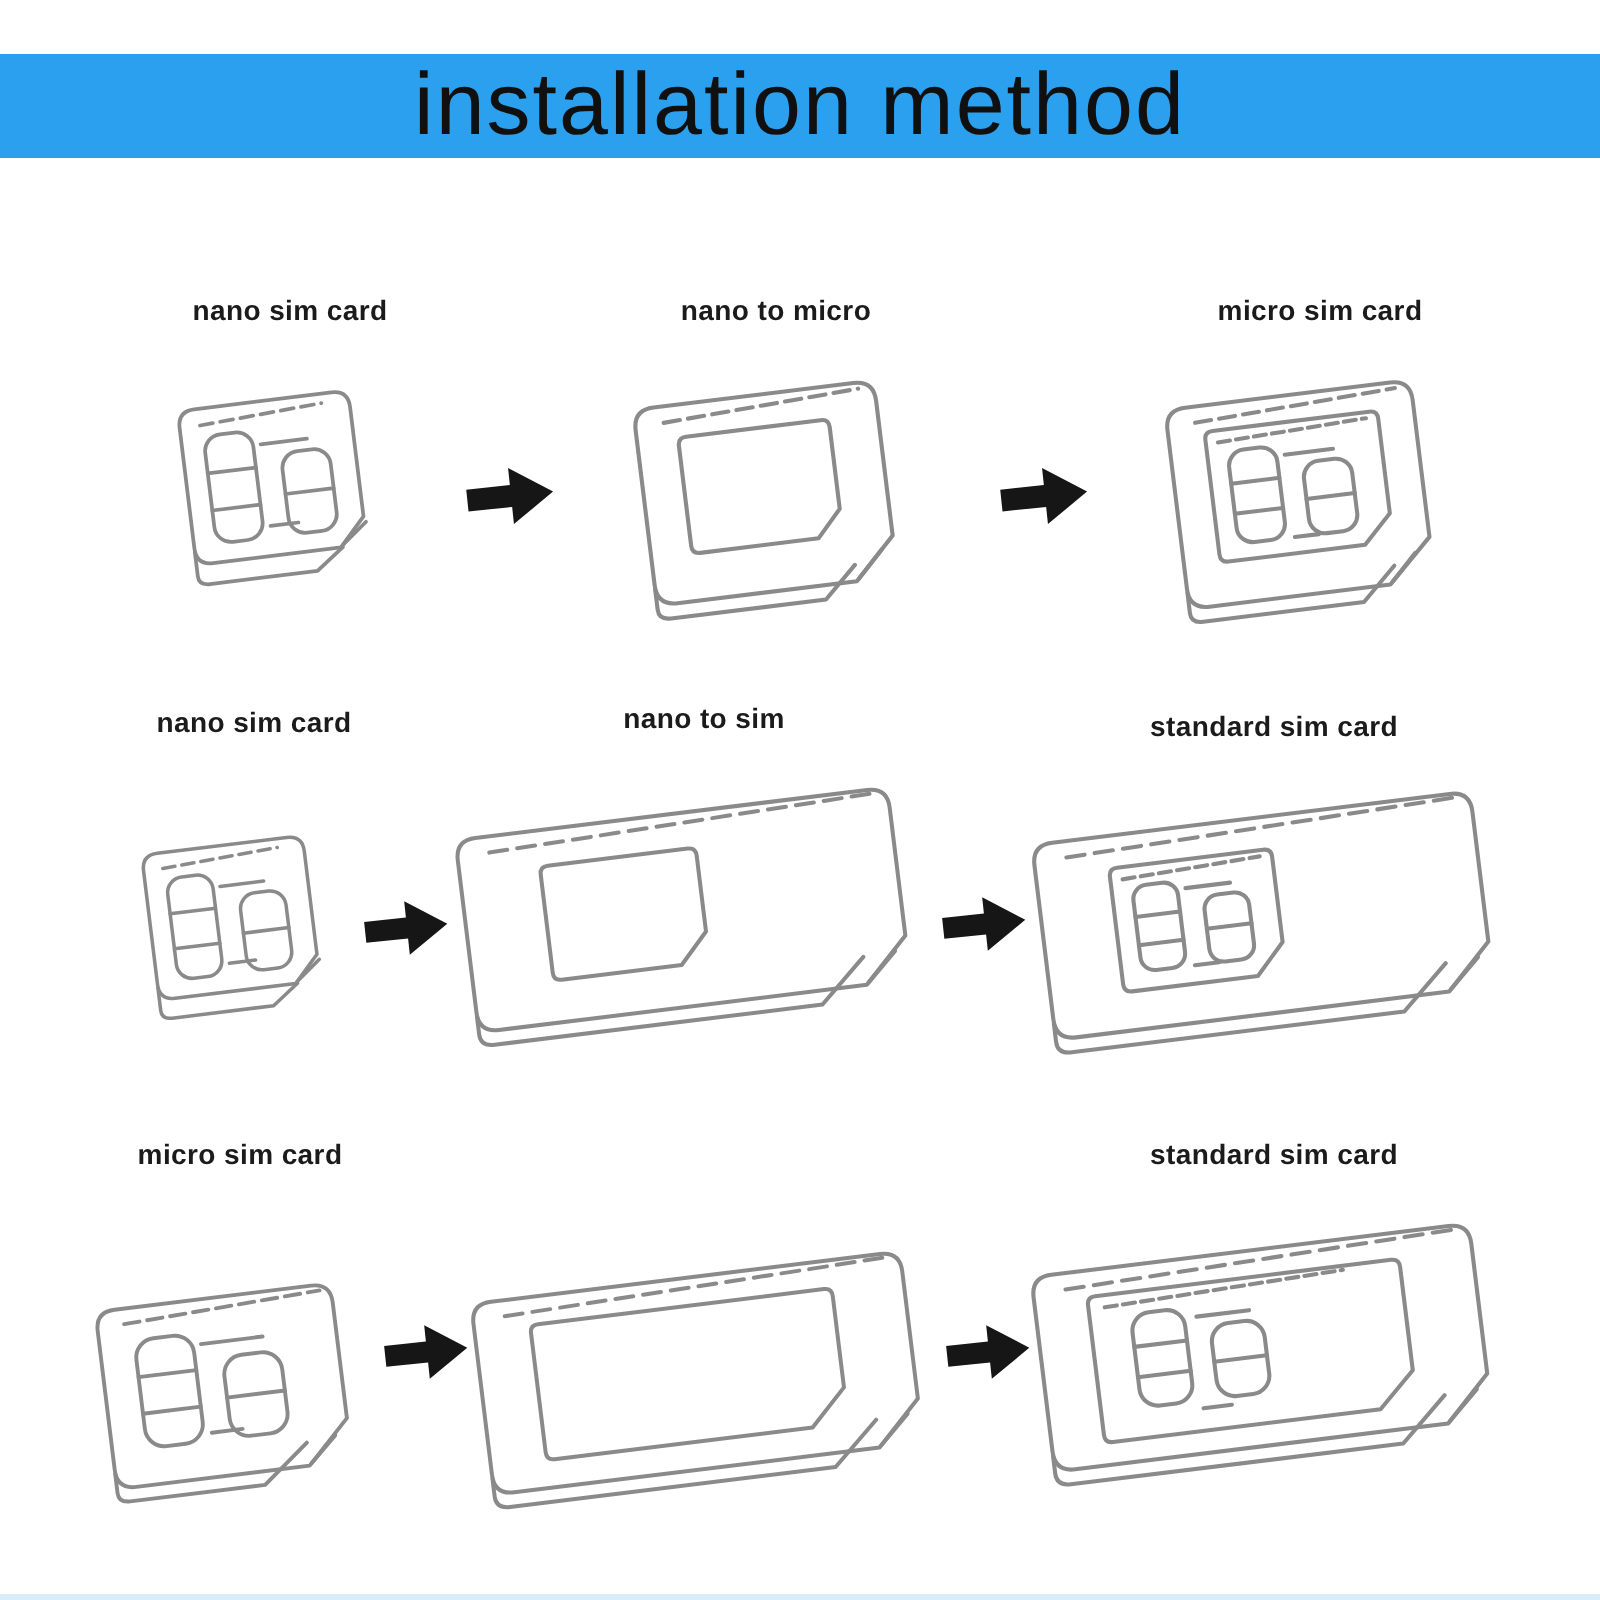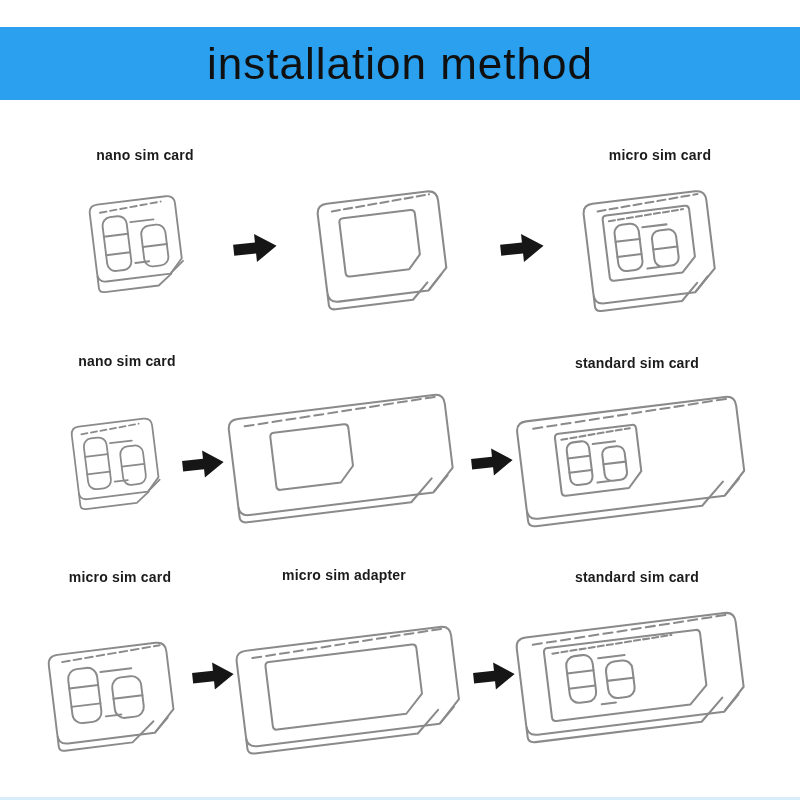--- a/index.html
+++ b/index.html
@@ -11,21 +11,21 @@
     --footer:#d8ecfa;
     --page-bg:#ffffff;
   }
   html,body{margin:0;padding:0;background:#fff;}
   .stage{
     position:relative;width:800px;height:800px;overflow:hidden;
     background:var(--page-bg);
     font-family:"Liberation Sans",sans-serif;
   }
   .banner{
-    position:absolute;left:0;top:27px;width:800px;height:73px;
+    position:absolute;left:0;top:27px;width:800px;height:52px;
     background:var(--banner-bg);
     display:flex;align-items:center;justify-content:center;
   }
   .banner-title{
     font-size:44px;line-height:1;color:var(--banner-fg);
     letter-spacing:1px;font-weight:400;
   }
   .lbl{
     position:absolute;width:210px;text-align:center;
     font-size:14px;font-weight:700;color:var(--label);
@@ -140,20 +140,21 @@
   </defs>
 </svg>
 
 <div class="stage">
 
   <div class="banner">
     <div class="banner-title">installation method</div>
   </div>
 
   <div class="lbl" style="left:40px;top:147px;">nano sim card</div>
+  <div class="lbl" style="left:283px;top:147px;">nano to micro</div>
   <div class="lbl" style="left:555px;top:147px;">micro sim card</div>
 
   <div class="art card" style="left:86px;top:190px;width:112px;height:117px;">
     <svg viewBox="0 0 120 125">
         <use href="#art-nano"></use>
       </svg>
   </div>
   <div class="art arrow" style="left:232px;top:229px;width:47px;height:38px;">
     <svg viewBox="0 0 60 48">
         <use href="#art-arrow"></use>
@@ -169,20 +170,21 @@
         <use href="#art-arrow"></use>
       </svg>
   </div>
   <div class="art card" style="left:577px;top:184px;width:162px;height:142px;">
     <svg viewBox="0 0 160 140">
         <use href="#art-ma"></use>
       </svg>
   </div>
 
   <div class="lbl" style="left:22px;top:353px;">nano sim card</div>
+  <div class="lbl" style="left:247px;top:351px;">nano to sim</div>
   <div class="lbl" style="left:532px;top:355px;">standard sim card</div>
 
   <div class="art card" style="left:68px;top:413px;width:106px;height:110px;">
     <svg viewBox="0 0 120 125">
         <use href="#art-nano"></use>
       </svg>
   </div>
   <div class="art arrow" style="left:181px;top:446px;width:45px;height:36px;">
     <svg viewBox="0 0 60 48">
         <use href="#art-arrow"></use>
@@ -198,21 +200,20 @@
         <use href="#art-arrow"></use>
       </svg>
   </div>
   <div class="art card" style="left:514px;top:398px;width:246px;height:143px;">
     <svg viewBox="0 0 240 140">
         <use href="#art-sn"></use>
       </svg>
   </div>
 
   <div class="lbl" style="left:15px;top:569px;">micro sim card</div>
-  <div class="lbl" style="left:239px;top:567px;">micro sim adapter</div>
   <div class="lbl" style="left:532px;top:569px;">standard sim card</div>
 
   <div class="art card" style="left:46px;top:638px;width:146px;height:131px;">
     <svg viewBox="0 0 150 135">
         <use href="#art-micro"></use>
       </svg>
   </div>
   <div class="art arrow" style="left:191px;top:658px;width:45px;height:36px;">
     <svg viewBox="0 0 60 48">
         <use href="#art-arrow"></use>

